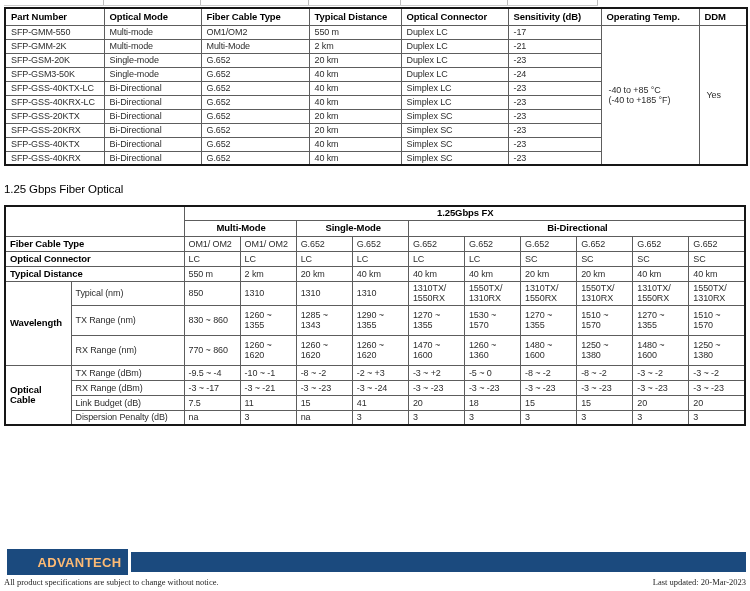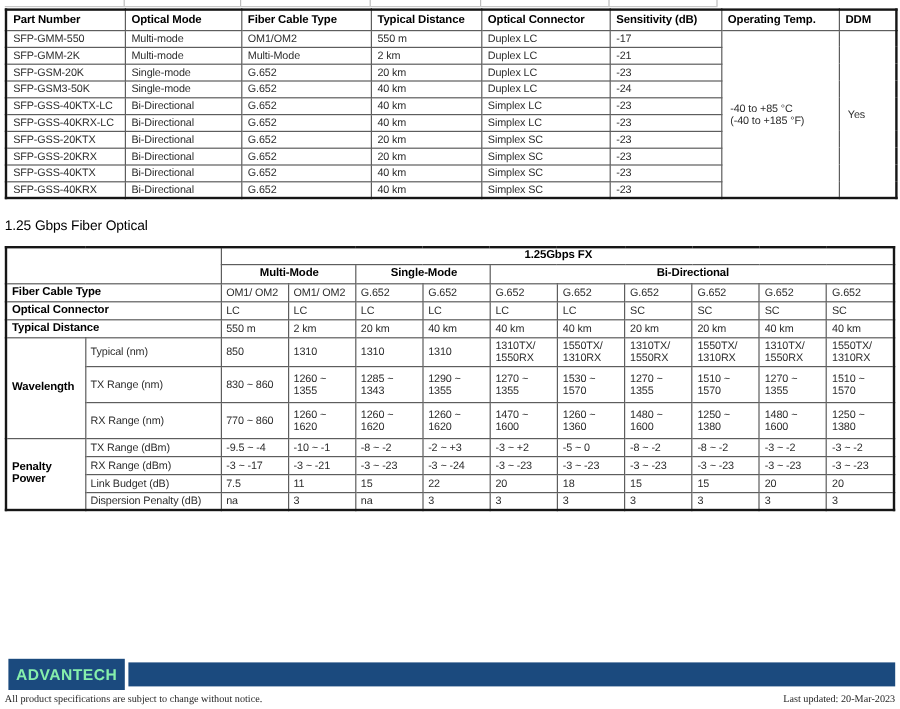--- a/index.html
+++ b/index.html
@@ -51,22 +51,22 @@
   .rh14 { height:14px;margin-left:15px; } .rh16 { height:16px; } .rh15 { height:15px; }
   .rh24 { height:24px; } .rh30 { height:30px;margin-left:40px; }
 
   
   .footer-bar-row {
     position:absolute; left:7px; top:549px; width:739px; height:26px;
     display:flex; align-items:center;
   }
   .logo-box {
     width:97px; height:26px; background:var(--brand-blue,#1B4A7E);
-    color:#86efac; display:flex; align-items:center; justify-content:center;
-    font-weight:bold; font-size:13px; letter-spacing:0.4px;
+    color:#fdba74; display:flex; align-items:center; justify-content:center;
+    font-weight:bold; font-size:13px; letter-spacing:0.4px;padding-left:24px;
   }
   .blue-bar { flex:1; height:20px; background:var(--brand-blue,#1B4A7E); margin-left:3px; }
   .footer-text-row {
     position:absolute; left:4px; top:577px; width:742px;
     display:flex; justify-content:space-between;
     font-size:8.5px; color:#1e1e1e;font-family:Liberation Serif, serif;
   }
 </style>
 </head>
 <body>
@@ -315,21 +315,21 @@
           <td>1480 ~
 1600</td>
           <td>1250 ~
 1380</td>
           <td>1480 ~
 1600</td>
           <td>1250 ~
 1380</td>
         </tr>
       <tr class="rh15">
-        <td class="lbl" rowspan="4">Penalty Power</td>
+        <td class="lbl" rowspan="4">Optical Cable</td>
         <td>TX Range (dBm)</td>
       <td>-9.5 ~ -4</td>
           <td>-10 ~ -1</td>
           <td>-8 ~ -2</td>
           <td>-2 ~ +3</td>
           <td>-3 ~ +2</td>
           <td>-5 ~ 0</td>
           <td>-8 ~ -2</td>
           <td>-8 ~ -2</td>
           <td>-3 ~ -2</td>
@@ -346,21 +346,21 @@
           <td>-3 ~ -23</td>
           <td>-3 ~ -23</td>
           <td>-3 ~ -23</td>
           <td>-3 ~ -23</td>
         </tr>
       <tr class="rh15">
         <td>Link Budget (dB)</td>
       <td>7.5</td>
           <td>11</td>
           <td>15</td>
-          <td>22</td>
+          <td>41</td>
           <td>20</td>
           <td>18</td>
           <td>15</td>
           <td>15</td>
           <td>20</td>
           <td>20</td>
         </tr>
       <tr class="rh15">
         <td>Dispersion Penalty (dB)</td>
       <td>na</td>

